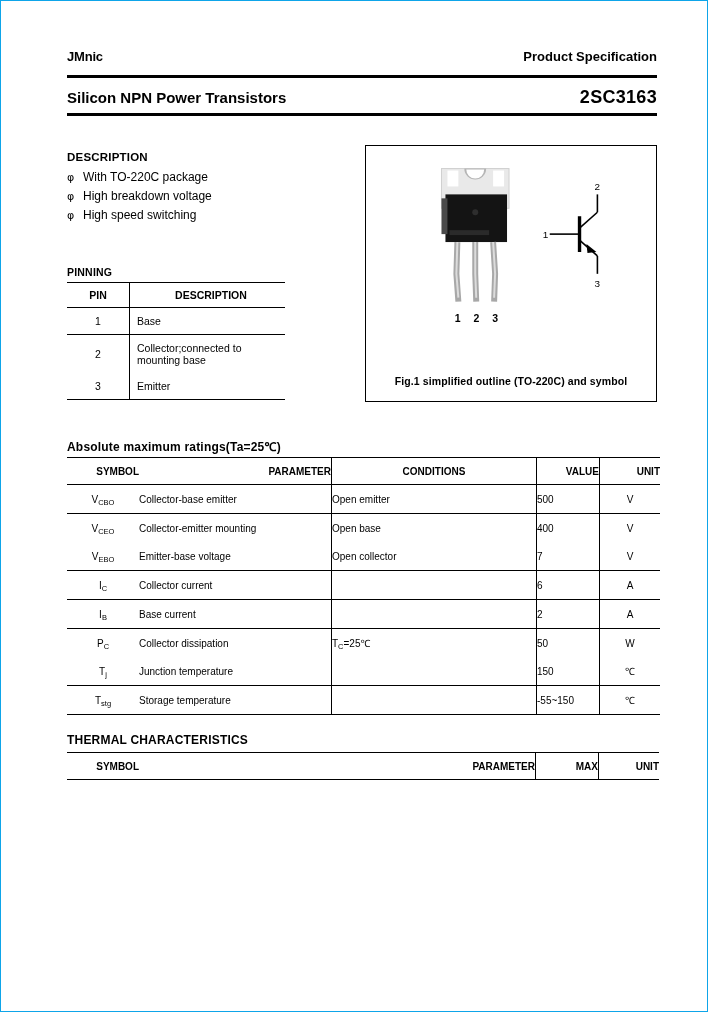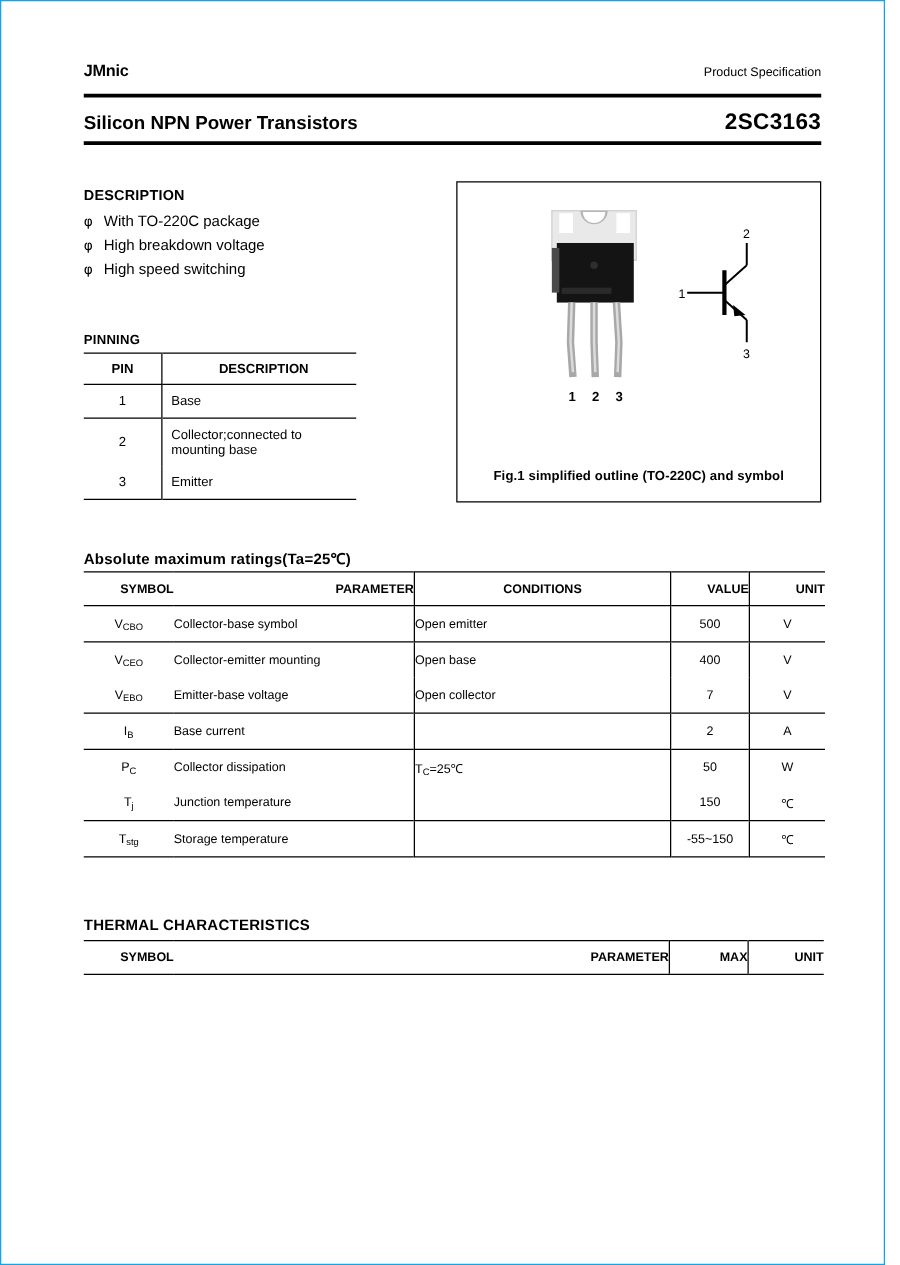--- a/index.html
+++ b/index.html
@@ -36,22 +36,22 @@
     display: flex;
     justify-content: space-between;
     align-items: baseline;
   }
   .brand {
     font-size: 13px;
     font-weight: bold;
     letter-spacing: -0.2px;
   }
   .prodspec {
-    font-size: 10px;
-    font-weight: normal;
+    font-size: 13px;
+    font-weight: bold;
   }
   .rule-thick {
     position: absolute;
     left: 0;
     width: 590px;
     height: 3px;
     background: #000;
   }
   #rule1 { top: 74px; }
   #rule2 { top: 112px; }
@@ -219,21 +219,21 @@
     font-weight: bold;
     font-size: 10px;
     text-align: right;
     border-bottom: 1.4px solid #000;
     height: 26px;
   }
   .big-tbl .rowline td { border-top: 1.4px solid #000; }
   .col-sym   { width: 72px;  text-align: center; }
   .col-par   { width: 192px; text-align: left; padding-left: 10px; }
   .col-cond  { width: 204px; text-align: left; padding-left: 8px; border-left: 1.4px solid #000; }
-  .col-val   { width: 62px;  text-align: center; border-left: 1.4px solid #000; }
+  .col-val   { width: 62px;  text-align: left; border-left: 1.4px solid #000; }
   .col-unit  { width: 60px;  text-align: center; border-left: 1.4px solid #000; }
   .hdr .col-par { text-align: center; padding-left: 0; }
 
   .th-col-sym  { width: 72px;  text-align: center; }
   .th-col-par  { width: 396px; text-align: left; padding-left: 10px; }
   .th-col-max  { width: 62px;  text-align: center; border-left: 1.4px solid #000; }
   .th-col-unit { width: 60px;  text-align: center; border-left: 1.4px solid #000; }
   .hdr .th-col-par { text-align: center; padding-left: 0; }
 
   sub { font-size: 7.5px; vertical-align: baseline; position: relative; top: 2px; }
@@ -342,21 +342,21 @@
             <tr class="hdr">
           <td class="col-sym">SYMBOL</td>
           <td class="col-par">PARAMETER</td>
           <td class="col-cond" style="text-align:center;padding-left:0;">CONDITIONS</td>
           <td class="col-val">VALUE</td>
           <td class="col-unit">UNIT</td>
         </tr>
 
         <tr class="rowline">
           <td class="col-sym"><span>V</span><sub>CBO</sub></td>
-          <td class="col-par">Collector-base symbol</td>
+          <td class="col-par">Collector-base emitter</td>
           <td class="col-cond">Open emitter</td>
           <td class="col-val">500</td>
           <td class="col-unit">V</td>
         </tr>
 
         <tr class="rowline">
           <td class="col-sym"><span>V</span><sub>CEO</sub></td>
           <td class="col-par">Collector-emitter mounting</td>
           <td class="col-cond">Open base</td>
           <td class="col-val">400</td>
@@ -364,20 +364,27 @@
         </tr>
 
         <tr>
           <td class="col-sym"><span>V</span><sub>EBO</sub></td>
           <td class="col-par">Emitter-base voltage</td>
           <td class="col-cond">Open collector</td>
           <td class="col-val">7</td>
           <td class="col-unit">V</td>
         </tr>
 
+        <tr class="rowline">
+          <td class="col-sym"><span>I</span><sub>C</sub></td>
+          <td class="col-par">Collector current</td>
+          <td class="col-cond"></td>
+          <td class="col-val">6</td>
+          <td class="col-unit">A</td>
+        </tr>
 
         <tr class="rowline">
           <td class="col-sym"><span>I</span><sub>B</sub></td>
           <td class="col-par">Base current</td>
           <td class="col-cond"></td>
           <td class="col-val">2</td>
           <td class="col-unit">A</td>
         </tr>
 
         <tr class="rowline">

